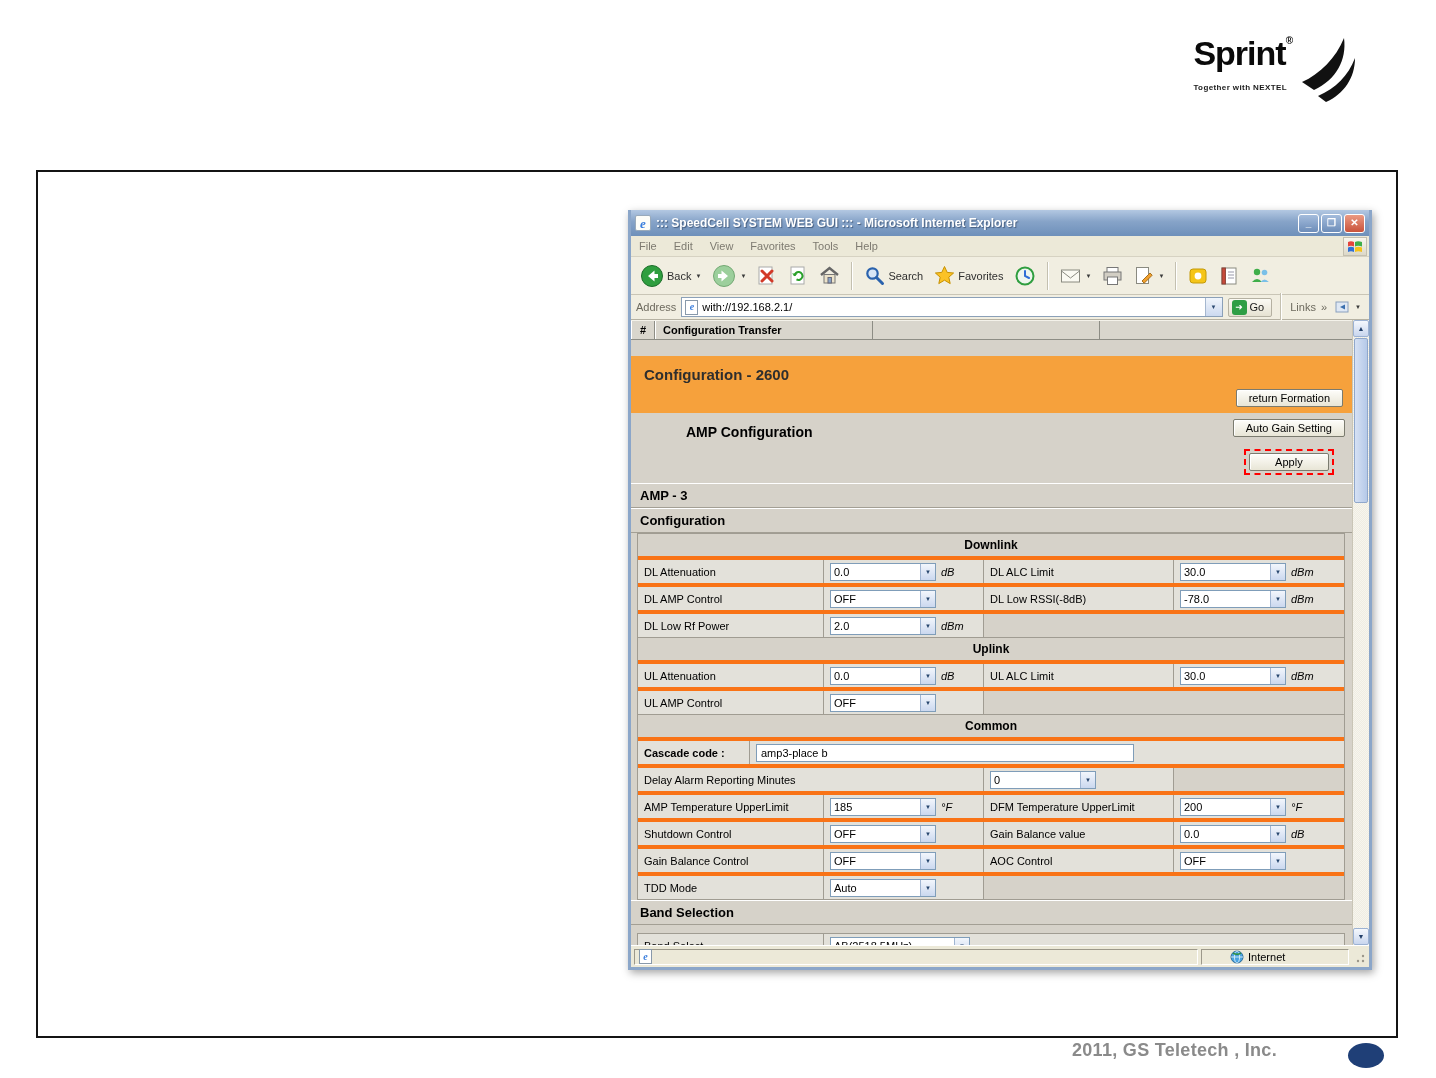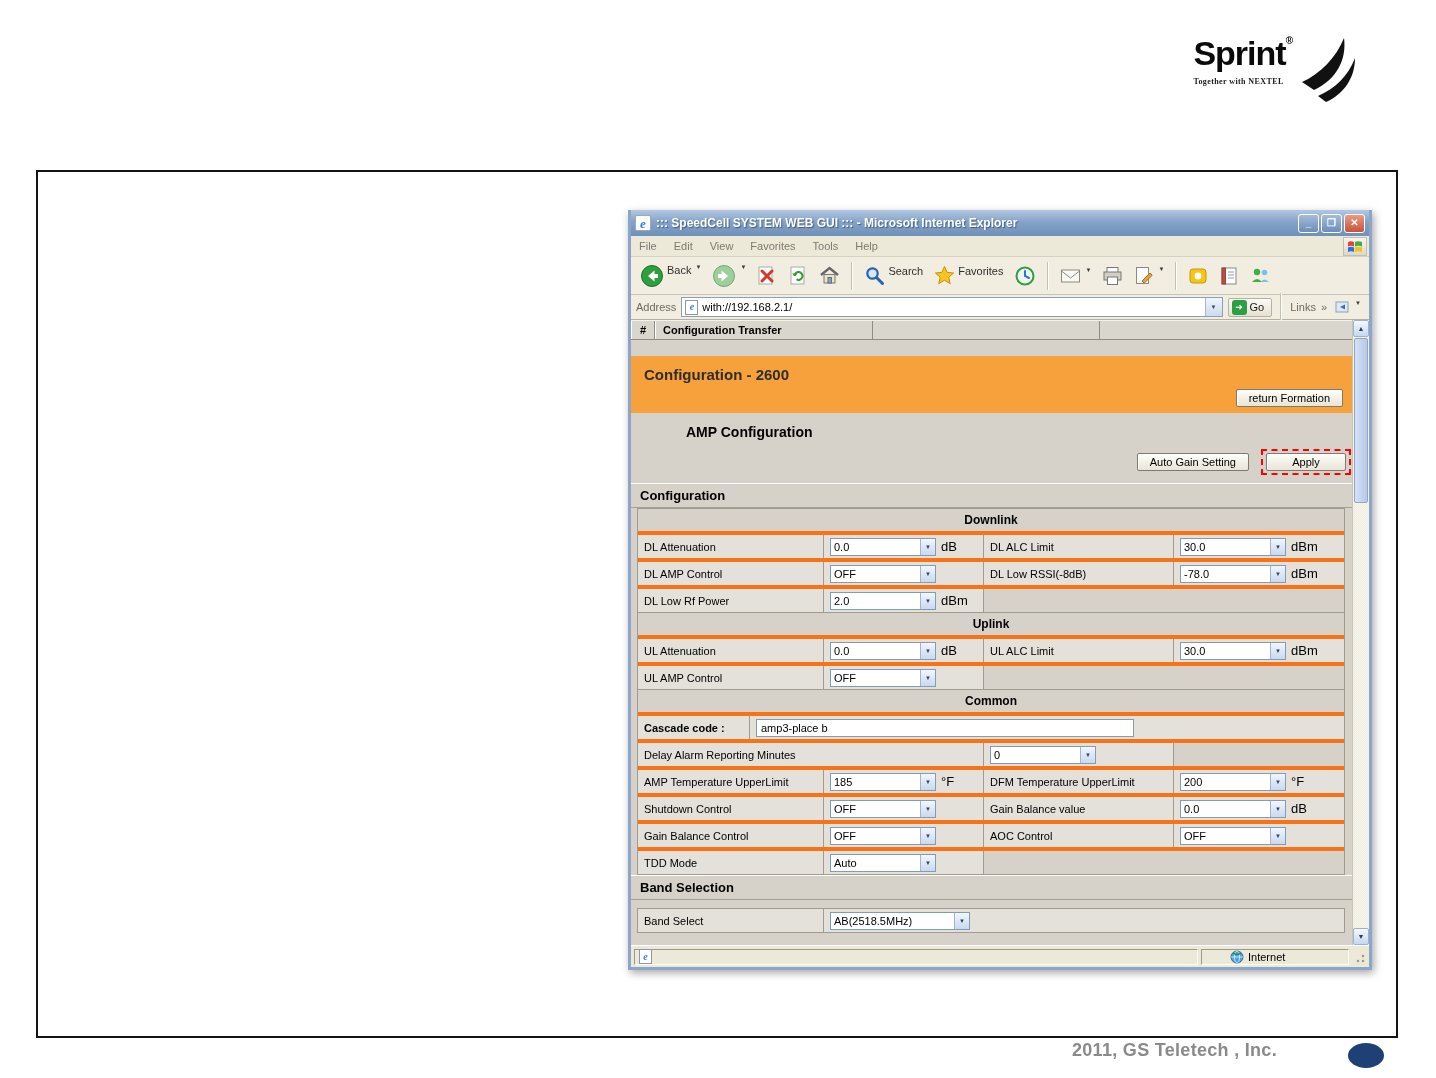--- a/index.html
+++ b/index.html
@@ -4,21 +4,21 @@
 <style>
   * { margin:0; padding:0; box-sizing:border-box; }
   html,body { width:1436px; height:1078px; }
   body { background:#fff; font-family:"Liberation Sans", sans-serif; position:relative; overflow:hidden; }
 
   
   .logo { position:absolute; top:36px; right:78px; display:flex; align-items:flex-start; gap:8px; }
   .logo-text { text-align:left; }
   .brand { font-size:34px; font-weight:bold; color:#0a0a0a; letter-spacing:-1px; line-height:1; }
   .reg { font-size:10px; vertical-align:top; }
-  .tagline { font-size:8px; font-weight:bold; color:#1a1a1a; letter-spacing:.4px; margin-top:7px;font-family:Liberation Serif, serif; }
+  .tagline { font-size:8px; font-weight:bold; color:#1a1a1a; letter-spacing:.4px; margin-top:13px; }
 
   
   .frame { position:absolute; left:36px; top:170px; width:1362px; height:868px; border:2px solid #141414; background:#fff; }
   .footer { position:absolute; left:1072px; top:1040px; font-size:18px; font-weight:bold; color:#8a8a8a; letter-spacing:.3px; }
   .page-oval { position:absolute; left:1348px; top:1043px; width:36px; height:25px; background:#1f3f77; border-radius:50%; }
 
   
   .ie { position:absolute; left:628px; top:210px; width:744px; height:760px; display:flex; flex-direction:column;
         border-left:3px solid #8ba6c9; border-right:3px solid #8ba6c9; border-bottom:3px solid #8ba6c9;
         background:#ece9d8; box-shadow:2px 3px 8px rgba(0,0,0,.35); }
@@ -34,21 +34,21 @@
   .tb-close { background:linear-gradient(180deg,#eb9a82,#c9523b); }
 
   .menubar { height:21px; flex:0 0 21px; background:#ece9d8; border-bottom:1px solid #d6d2c2; display:flex; align-items:center;
         padding-left:8px; gap:17px; font-size:11px; color:#7d7a70; position:relative; }
   .menu-item { cursor:default; }
   .winflag-tile { position:absolute; right:2px; top:1px; width:24px; height:19px; background:linear-gradient(#f8f6ee,#dcd8c8);
         border:1px solid #c4c0b0; display:flex; align-items:center; justify-content:center; }
 
   .toolbar { height:38px; flex:0 0 38px; background:#f1eee1; border-bottom:1px solid #c9c5b6; display:flex; align-items:center;
         padding:0 6px; gap:5px; }
-  .tool { display:flex; gap:3px; font-size:11px; color:#2f2f2f; padding:2px 3px; border-radius:2px; }
+  .tool { display:flex; align-items:center; gap:3px; font-size:11px; color:#2f2f2f; padding:2px 3px; border-radius:2px; }
   .sep { width:2px; height:28px; border-left:1px solid #c4c0b0; border-right:1px solid #fff; margin:0 3px; }
   .caret { font-size:6px; color:#3a3a3a; margin-left:1px; }
 
   .addrbar { height:25px; flex:0 0 25px; background:#f1eee1; border-bottom:1px solid #b5b1a2; display:flex; align-items:center;
         padding:0 5px; gap:5px; font-size:11px; color:#6d6a5e; }
   .addr-box { flex:1; height:20px; background:#fff; border:1px solid #8ba0b8; display:flex; align-items:center; padding-left:3px; color:#000; }
   .addr-url { flex:1; margin-left:4px; font-size:11px; white-space:nowrap; overflow:hidden; }
   .addr-drop { width:17px; height:18px; background:linear-gradient(#f0f5fc,#ccd9ef); border-left:1px solid #a5b7cf;
         display:flex; align-items:center; justify-content:center; font-size:6px; color:#2c4a72; }
   .mini-page { width:13px; height:15px; background:#fff; border:1px solid #8899aa; display:flex; align-items:center; justify-content:center;
@@ -73,21 +73,21 @@
 
   .banner { height:57px; background:#f6a13c; position:relative; }
   .banner-title { font-size:15px; font-weight:bold; color:#2e2e2e; padding:10px 0 0 13px; }
   .return-btn-wrap { position:absolute; right:9px; bottom:6px; }
 
   .xp-btn { font-size:11px; color:#000; background:linear-gradient(#fefdfa,#e8e5d6); border:1px solid #7b7b6f; border-radius:2px;
         padding:2px 12px; box-shadow:inset 1px 1px 0 #fff; white-space:nowrap; }
 
   .amp-section { height:70px; position:relative; background:#d6d2c9;padding-left:44px; }
   .amp-title { font-size:14px; font-weight:bold; padding:11px 0 0 11px; }
-  .amp-buttons { position:absolute; right:1px; bottom:8px; display:flex; align-items:center; gap:12px; }
+  .amp-buttons { position:absolute; right:7px; bottom:8px; display:flex; align-items:center; gap:12px;flex-direction:column; }
   .apply-wrap { border:2px dashed #ff0000; padding:2px 3px; }
   .apply-wrap .xp-btn { min-width:80px; }
 
   .section-row { min-height:25px; background:#d6d2c9; border-top:1px solid #fff; border-bottom:1px solid #a39f94;
         display:flex; align-items:center; padding-left:9px; font-weight:bold; font-size:13px; }
 
   .ftable { margin:0 7px 0 6px; border:1px solid #a09c92; background:#d6d2c9; }
   .ghead { text-align:center; font-weight:bold; font-size:12px; padding:4px 0; }
   .frow { display:grid; border-top:4px solid #f97316; }
   .r4 { grid-template-columns:186px 160px 190px 1fr; }
@@ -99,21 +99,21 @@
   .fc.none { background:#d6d2c9; }
   .fc.bold { font-weight:bold; }
 
   .dd { display:inline-flex; align-items:stretch; width:106px; height:18px; background:#fff; border:1px solid #7f9db9; flex:none; }
   .dd .val { flex:1; display:flex; align-items:center; padding:0 3px; font-size:11px; white-space:nowrap; overflow:hidden; }
   .dd .btn { width:15px; background:linear-gradient(#f2f6fc,#cbd8ef); border-left:1px solid #a0b5d2; display:flex; align-items:center;
         justify-content:center; font-size:6px; color:#27466e; }
   .dd.w140 { width:140px; }
   .text-input { width:378px; height:18px; background:#fff; border:1px solid #7f9db9; display:flex; align-items:center; padding:0 4px;
         font-size:11px; white-space:nowrap; }
-  .unit { font-size:13px; }
+  .unit { font-size:11px;font-style:italic; }
 
   .band-gap { height:8px; }
 
   
   .scrollbar { width:17px; flex:0 0 17px; background:repeating-conic-gradient(#f7f5ee 0 25%, #efede2 0 50%) 0 0/2px 2px; border-left:1px solid #c9c5b6;
         display:flex; flex-direction:column; }
   .scroll-btn { height:17px; flex:0 0 17px; background:linear-gradient(#f5f8fd,#c9d6ee); border:1px solid #9cb2d3; border-radius:2px;
         display:flex; align-items:center; justify-content:center; font-size:7px; color:#23406a; }
   .scroll-thumb { height:165px; margin:1px; background:linear-gradient(90deg,#d6e1f4,#b5c9e8); border:1px solid #8fa7cb; border-radius:2px; }
   .scroll-track { flex:1; }
@@ -319,20 +319,21 @@
       <div class="amp-section">
         <div class="amp-title">AMP Configuration</div>
         <div class="amp-buttons">
           <button class="xp-btn">Auto Gain Setting</button>
           <span class="apply-wrap">
             <button class="xp-btn">Apply</button>
           </span>
         </div>
       </div>
 
+      <div class="section-row">AMP - 3</div>
       <div class="section-row">Configuration</div>
 
       <div class="ftable">
 
         <div class="ghead">Downlink</div>
 
         <div class="frow r4">
           <span class="fc">DL Attenuation</span>
           <span class="fc">
               <span class="dd">

